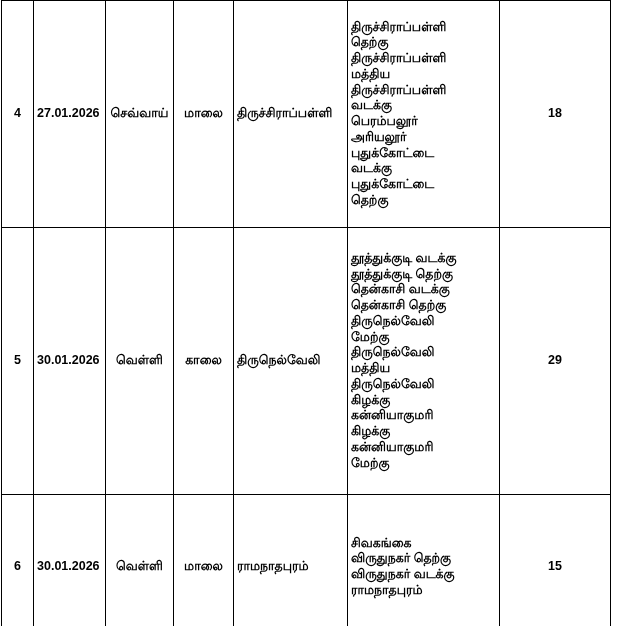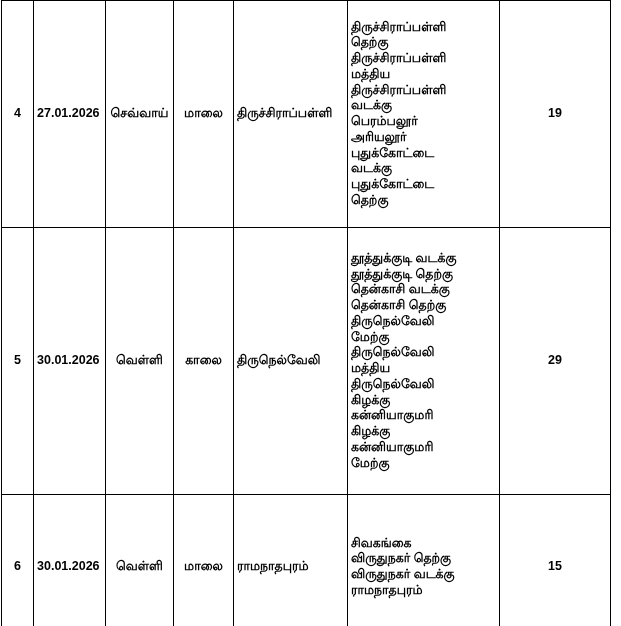--- a/index.html
+++ b/index.html
@@ -98,21 +98,21 @@
           <span class="line">மத்திய</span>
           <span class="line">திருச்சிராப்பள்ளி</span>
           <span class="line">வடக்கு</span>
           <span class="line">பெரம்பலூர்</span>
           <span class="line">அரியலூர்</span>
           <span class="line">புதுக்கோட்டை</span>
           <span class="line">வடக்கு</span>
           <span class="line">புதுக்கோட்டை</span>
           <span class="line">தெற்கு</span>
         </td>
-        <td class="count">19</td>
+        <td class="count">18</td>
       </tr>
 
       <tr class="row-5">
         <td class="sno">5</td>
         <td class="date">30.01.2026</td>
         <td class="day">வெள்ளி</td>
         <td class="session">காலை</td>
         <td class="centre">திருநெல்வேலி</td>
         <td class="areas">
           <span class="line">தூத்துக்குடி வடக்கு</span>

